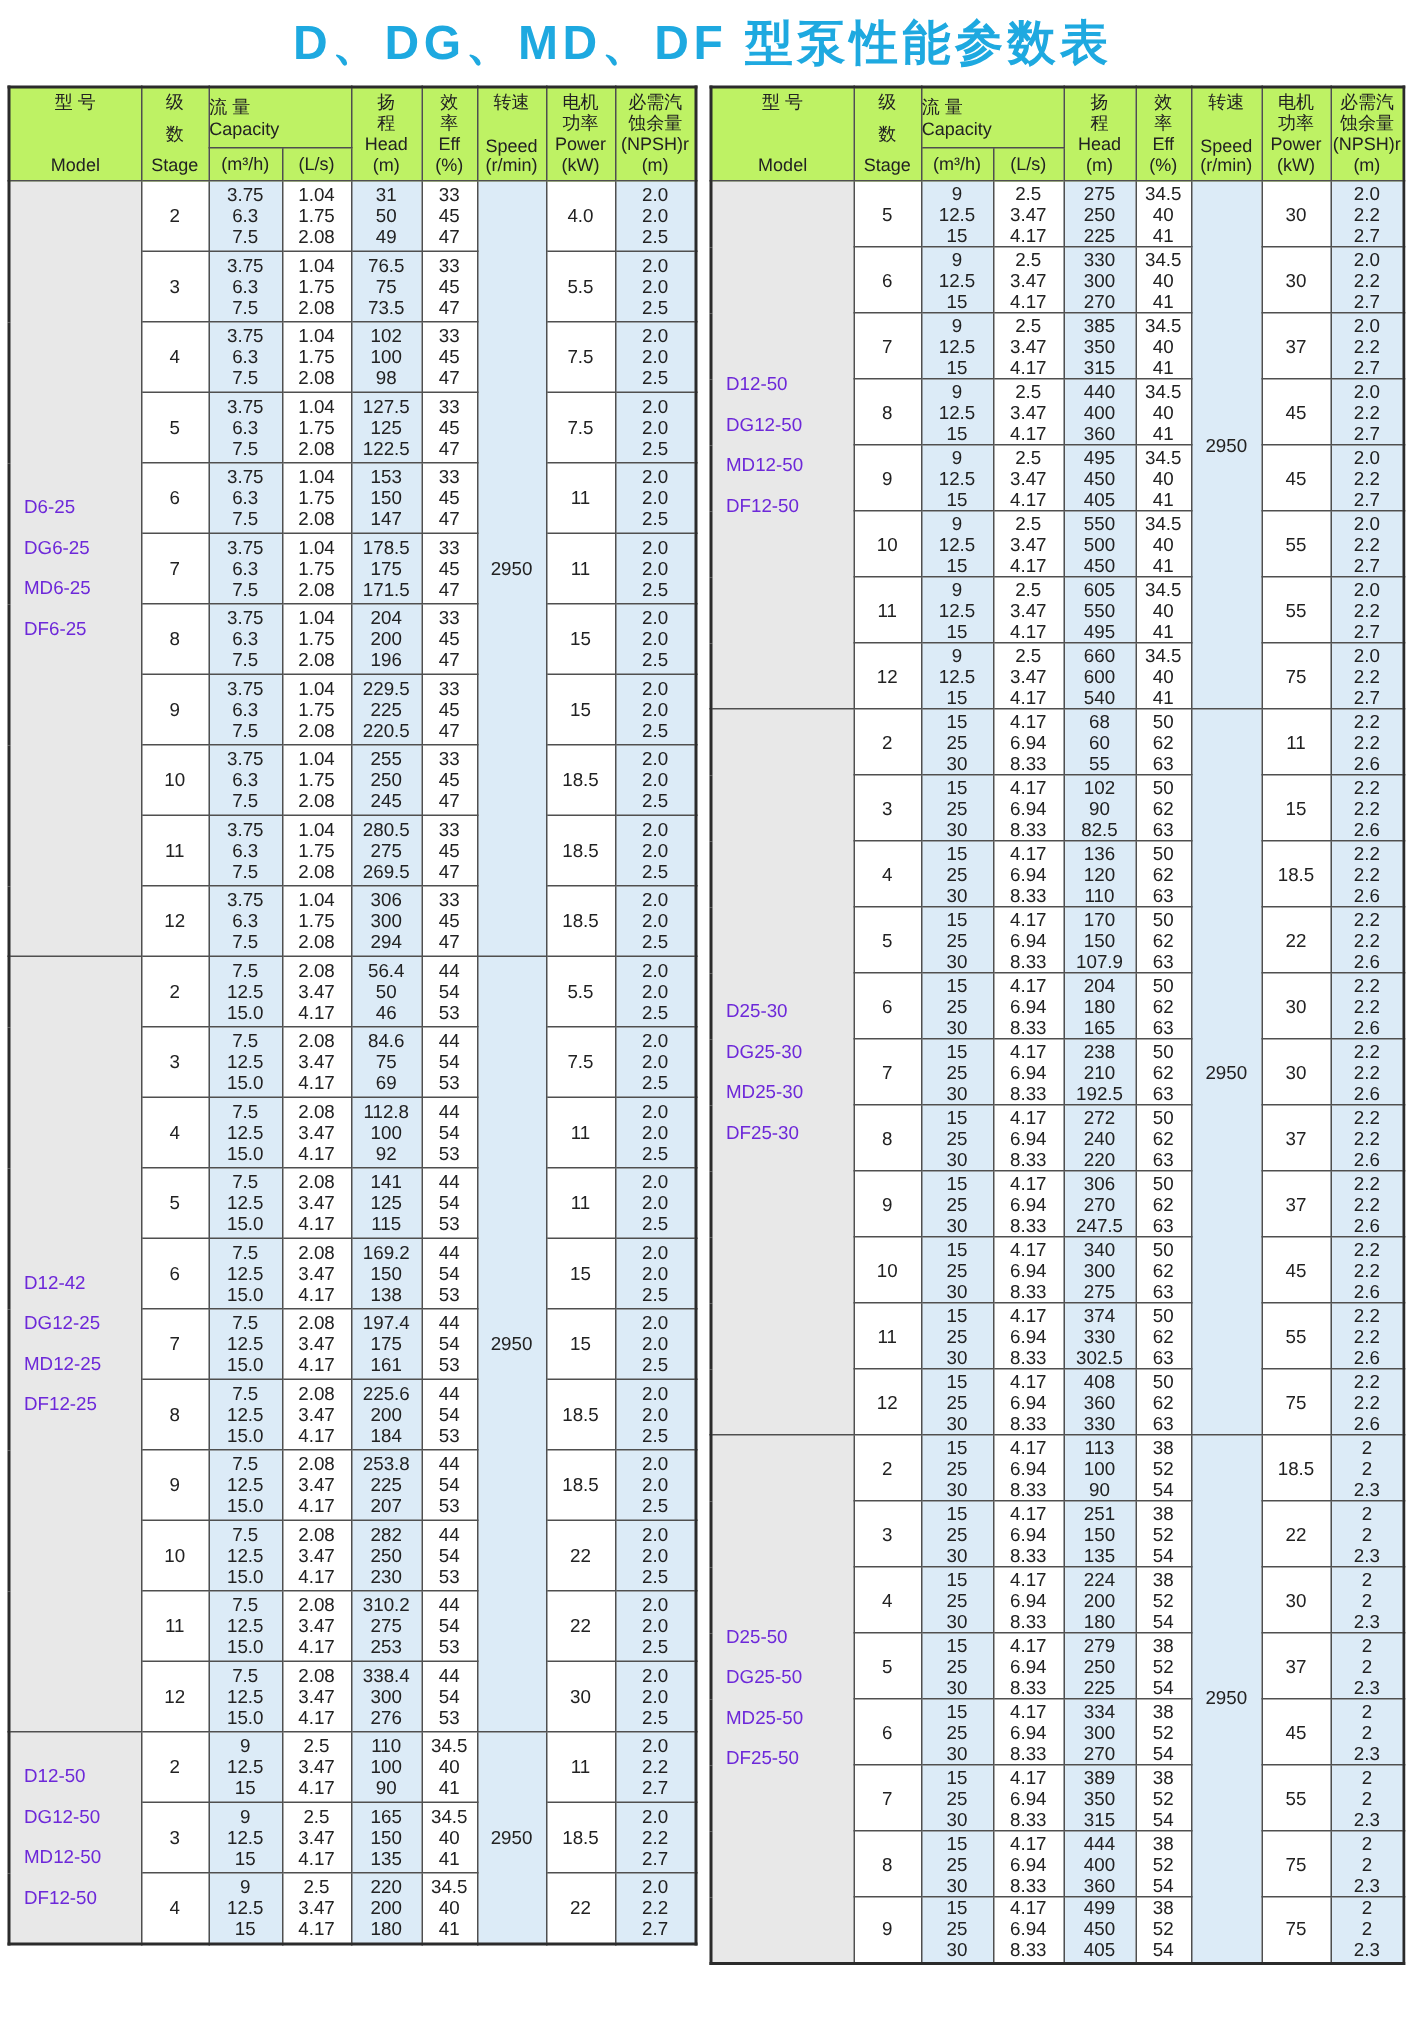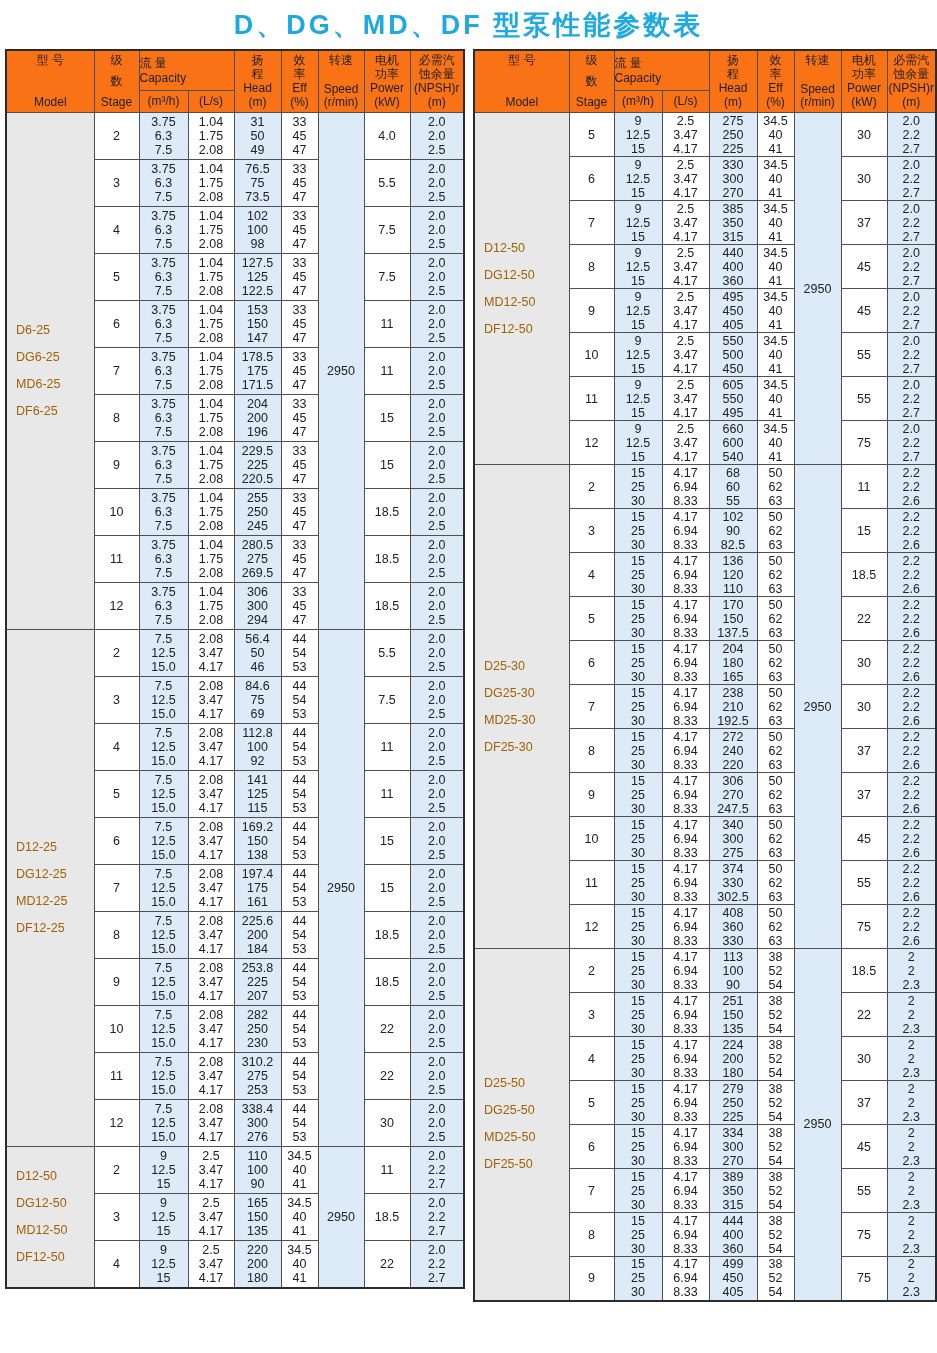--- a/index.html
+++ b/index.html
@@ -3,46 +3,46 @@
 <meta charset="utf-8">
 <style>
   html,body{margin:0;padding:0;}
   body{
     width:937px;height:1353px;background:#ffffff;
     font-family:"Liberation Sans","DejaVu Sans",sans-serif;
     color:#222;
   }
   .title{
     text-align:center;color:#1ea9e0;font-weight:bold;
-    font-size:27px;letter-spacing:3px;padding:7px 0 6px 0;
+    font-size:32px;letter-spacing:3px;padding:7px 0 6px 0;
   }
   #tables{display:flex;gap:8px;padding:0 5px;align-items:flex-start;}
   table.pump-table{
     border-collapse:collapse;table-layout:fixed;
     border:2px solid #2b2b2b;
   }
   .t-left{width:458px;}
   .t-right{width:462px;}
   .pump-table th,.pump-table td{
     border:1px solid #4f4f4f;padding:0;font-weight:normal;
   }
-  thead th{background:#f97316;font-size:12px;color:#222;vertical-align:middle;}
+  thead th{background:#bef264;font-size:12px;color:#222;vertical-align:middle;}
   thead tr.h1{height:40px;}
   thead tr.h2{height:22px;}
   .hcol{display:flex;flex-direction:column;justify-content:space-between;height:55px;padding:3px 0;}
   .hcol span,.hcol div{display:block;line-height:13px;text-align:center;}
   .hcap{line-height:15px;text-align:left;padding-top:2px;}
   .hsub{text-align:center;line-height:14px;}
   tbody tr{}
   .t-left tbody tr{height:47px;}
   .t-right tbody tr{height:44px;}
   td.c{text-align:center;font-size:12.5px;vertical-align:middle;color:#222;}
   td.blue{background:#dcebf7;}
   td.model-cell{background:#e8e8e8;vertical-align:middle;text-align:left;}
-  .model-name{padding-left:9px;line-height:27px;font-size:12.5px;color:#a16207;}
+  .model-name{padding-left:9px;line-height:27px;font-size:12.5px;color:#6d28d9;}
   .ln{line-height:14px;}
   .speed-cell{font-size:12.5px;}
 </style>
 </head>
 <body>
 
 <div class="title">D、DG、MD、DF 型泵性能参数表</div>
 <div id="tables">
     <table class="pump-table t-left">
       <colgroup>
@@ -448,21 +448,21 @@
           <td class="c tri blue">
             <div class="ln">2.0</div>
             <div class="ln">2.0</div>
             <div class="ln">2.5</div>
           </td>
         </tr>
       </tbody>
       <tbody>
         <tr>
           <td class="model-cell" rowspan="11">
-            <div class="model-name">D12-25</div>
+            <div class="model-name">D12-42</div>
             <div class="model-name">DG12-25</div>
             <div class="model-name">MD12-25</div>
             <div class="model-name">DF12-25</div>
           </td>
           <td class="c">2</td>
           <td class="c tri blue">
             <div class="ln">7.5</div>
             <div class="ln">12.5</div>
             <div class="ln">15.0</div>
           </td>
@@ -1301,21 +1301,21 @@
             <div class="ln">30</div>
           </td>
           <td class="c tri">
             <div class="ln">4.17</div>
             <div class="ln">6.94</div>
             <div class="ln">8.33</div>
           </td>
           <td class="c tri blue">
             <div class="ln">170</div>
             <div class="ln">150</div>
-            <div class="ln">137.5</div>
+            <div class="ln">107.9</div>
           </td>
           <td class="c tri">
             <div class="ln">50</div>
             <div class="ln">62</div>
             <div class="ln">63</div>
           </td>
           <td class="c">22</td>
           <td class="c tri blue">
             <div class="ln">2.2</div>
             <div class="ln">2.2</div>

